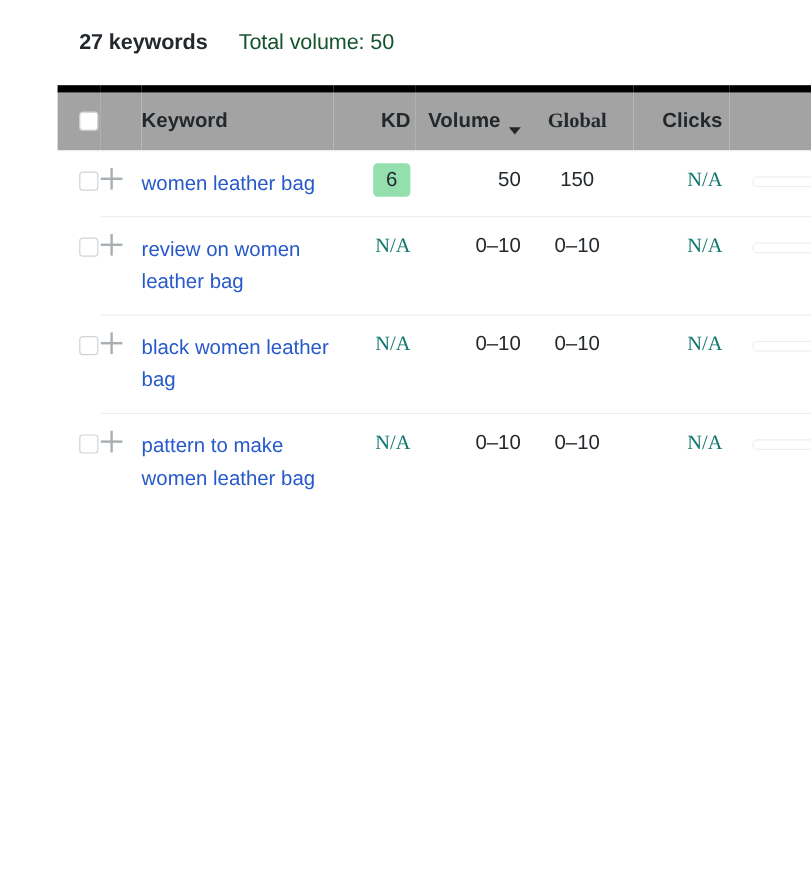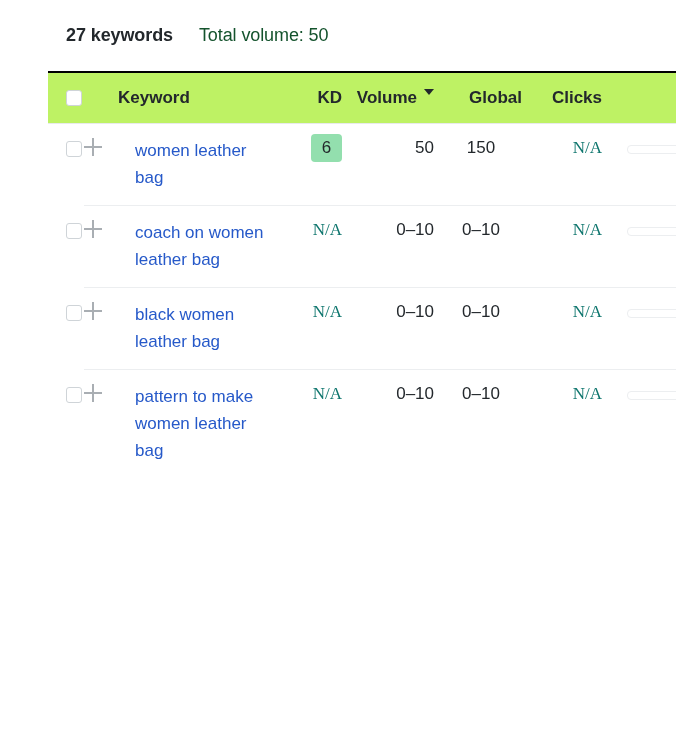--- a/index.html
+++ b/index.html
@@ -56,45 +56,45 @@
 
   .thead-row {
     height: 51px;
   }
   .thead-row th {
     font-size: 17px;
     font-weight: bold;
     color: #23282c;
     padding: 0;
     vertical-align: middle;
-    border-top: 2px solid #000000;
+    border-top: 6px solid #000000;
     border-bottom: 1px solid #e8eaec;
-    background: #bef264;
+    background: #a3a3a3;
   }
 
   .col-check  { width: 36px; }
   .col-plus   { width: 34px; }
   .col-kw     { width: 160px; }
   .col-kd     { width: 68px; }
   .col-vol    { width: 94px; }
   .col-glob   { width: 88px; }
   .col-clicks { width: 80px; }
   .col-bar    { width: 116px; }
 
   th.h-check { text-align: left; padding-left: 18px !important; }
   th.h-kw    { text-align: left; }
   th.h-kd    { text-align: right; padding-right: 4px !important; }
   th.h-vol   { text-align: right; padding-right: 6px !important; }
-  th.h-glob  { text-align: right; padding-right: 6px !important; }
+  th.h-glob  { text-align: center; padding-right: 6px !important; font-family: Liberation Serif, serif; }
   th.h-clicks{ text-align: right; padding-right: 6px !important; }
   th.h-bar   { text-align: left; }
 
   .vol-head-inner {
     display: inline-flex;
-    align-items: flex-start;
+    align-items: flex-end;
     gap: 7px;
   }
   .sort-caret {
     width: 0; height: 0;
     border-left: 5px solid transparent;
     border-right: 5px solid transparent;
     border-top: 6px solid #23282c;
     display: inline-block;
     position: relative;
     top: 1px;
@@ -171,21 +171,20 @@
     height: 18px; width: 2px;
   }
 
   .kw-link {
     font-size: 17px;
     line-height: 27px;
     color: #2659c9;
     text-decoration: none;
     cursor: pointer;
     display: block;
-    margin-left: 17px;
   }
 
   .num {
     font-size: 17px;
     line-height: 20px;
     color: #23282c;
     display: inline-block;
   }
   .num.na {
     color: #0f766e;
@@ -283,21 +282,21 @@
           </td>
         </tr>
         <tr class="krow">
           <td class="cell-check">
             <span class="checkbox"></span>
           </td>
           <td class="cell-plus">
             <span class="plus-icon"></span>
           </td>
           <td class="cell-kw">
-            <a class="kw-link">coach on women leather bag</a>
+            <a class="kw-link">review on women leather bag</a>
           </td>
           <td class="cell-num cell-kd"><span class="num na">N/A</span></td>
           <td class="cell-num cell-vol"><span class="num">0–10</span></td>
           <td class="cell-num cell-glob"><span class="num">0–10</span></td>
           <td class="cell-num cell-clk"><span class="num na">N/A</span></td>
           <td class="cell-bar">
             <div class="minibar"></div>
           </td>
         </tr>
         <tr class="krow">

